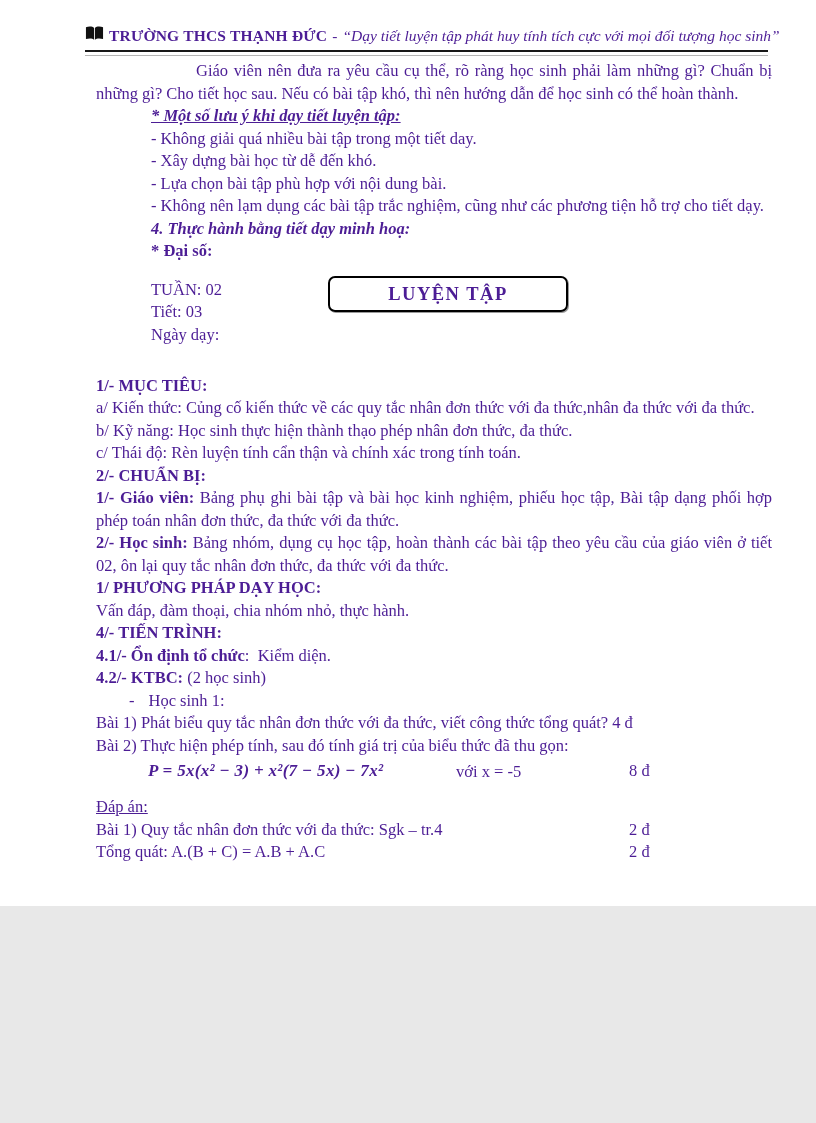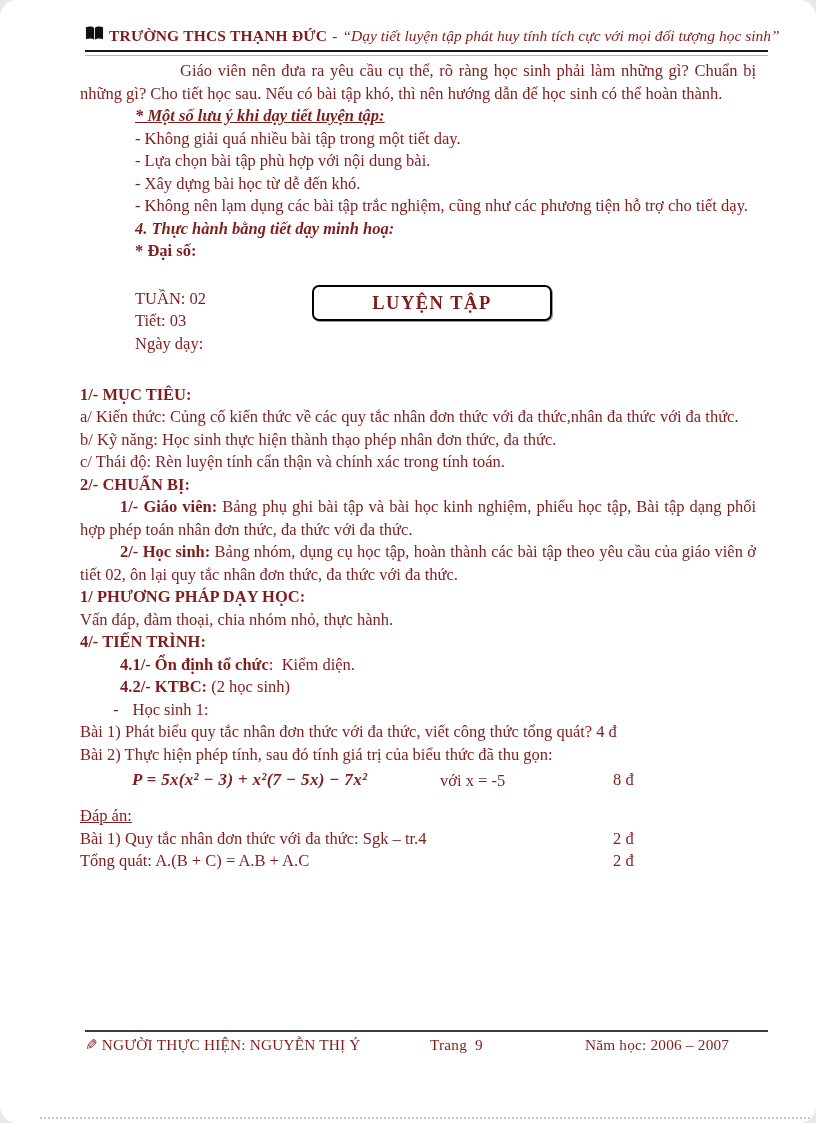--- a/index.html
+++ b/index.html
@@ -1,55 +1,54 @@
 <!DOCTYPE html>
 <html><head>
 <meta charset="utf-8">
 <style>
   html,body{margin:0;padding:0;background:#e8e8e8;}
   .page{
     position:relative;
-    width:816px;height:1123px;
+    width:816px;height:906px;
     background:#ffffff;
     font-family:"Liberation Serif","DejaVu Serif",serif;
-    color:#7f1d1d;
+    color:#4c1d95;
     overflow:hidden;
     margin:0 auto;
-    border-radius:17px;
   }
   
   .header{
     position:absolute;top:26px;left:85px;right:48px;
     display:flex;align-items:center;gap:5px;
     font-size:15.5px;white-space:nowrap;
   }
   .header .school{font-weight:600;letter-spacing:.2px;}
   .header .quote{font-style:italic;}
   .header-rule{
     position:absolute;top:50px;left:85px;right:48px;height:3px;
     border-top:2px solid #181818;border-bottom:1px solid #b5b5b5;
   }
   .book-icon{flex:0 0 auto;display:inline-block;}
   
   .content{
-    position:absolute;top:60px;left:80px;width:676px;
+    position:absolute;top:60px;left:96px;width:676px;
     font-size:16.5px;line-height:22.5px;text-align:justify;
   }
   .content p{margin:0;}
   .indent100{text-indent:100px;}
   .indent55{text-indent:55px;}
   .ml34{margin-left:34px;}
   .ml55{margin-left:55px;}
   .ml78{margin-left:78px;}
-  .bold{font-weight:bold;margin-left:40px;}
+  .bold{font-weight:bold;}
   .bi{font-weight:bold;font-style:italic;}
   .ul{text-decoration:underline;}
   .pre{white-space:pre;}
   
-  .lesson-info{position:relative;margin-top:25px;margin-bottom:28px;height:68px;}
+  .lesson-info{position:relative;margin-top:16px;margin-bottom:28px;height:68px;}
   .lesson-info p{margin-left:55px;}
   .title-box{
     position:absolute;left:232px;top:-3px;width:236px;height:32px;
     border:2px solid #000;border-radius:7px;
     box-shadow:1px 1px 0 #9a9a9a;
     text-align:center;line-height:32px;
     font-weight:bold;font-size:18.5px;letter-spacing:1.5px;
   }
   
   .row{position:relative;}
@@ -92,22 +91,22 @@
   </div>
   <div class="header-rule"></div>
 
   <div class="content">
 
     <p class="indent100">Giáo viên nên đưa ra yêu cầu cụ thể, rõ ràng học sinh phải làm những gì? Chuẩn bị những gì? Cho tiết học sau. Nếu có bài tập khó, thì nên hướng dẫn để học sinh có thể hoàn thành.</p>
 
     <p class="indent55 bi ul">* Một số lưu ý khi dạy tiết luyện tập:</p>
 
     <p class="indent55">- Không giải quá nhiều bài tập trong một tiết day.</p>
+    <p class="indent55">- Xây dựng bài học từ dễ đến khó.</p>
     <p class="indent55">- Lựa chọn bài tập phù hợp với nội dung bài.</p>
-    <p class="indent55">- Xây dựng bài học từ dễ đến khó.</p>
     <p class="indent55">- Không nên lạm dụng các bài tập trắc nghiệm, cũng như các phương tiện hỗ trợ cho tiết dạy.</p>
 
     <p class="indent55 bi">4. Thực hành bằng tiết dạy minh hoạ:</p>
     <p class="indent55 bold">* Đại số:</p>
 
     <div class="lesson-info">
       <p>TUẦN: 02</p>
       <p>Tiết: 03</p>
       <p>Ngày dạy:</p>
       <div class="title-box">LUYỆN TẬP</div>

